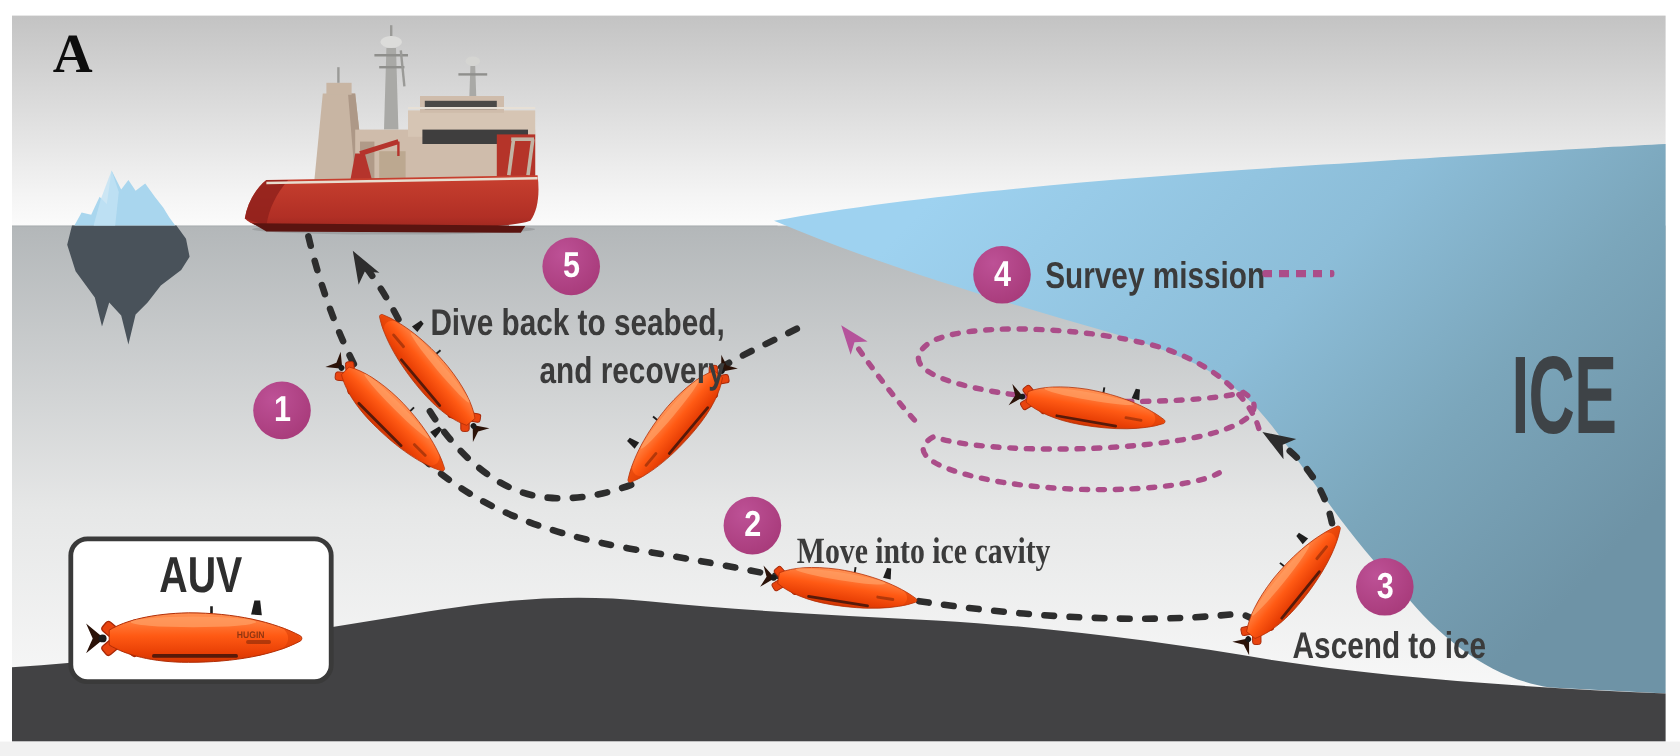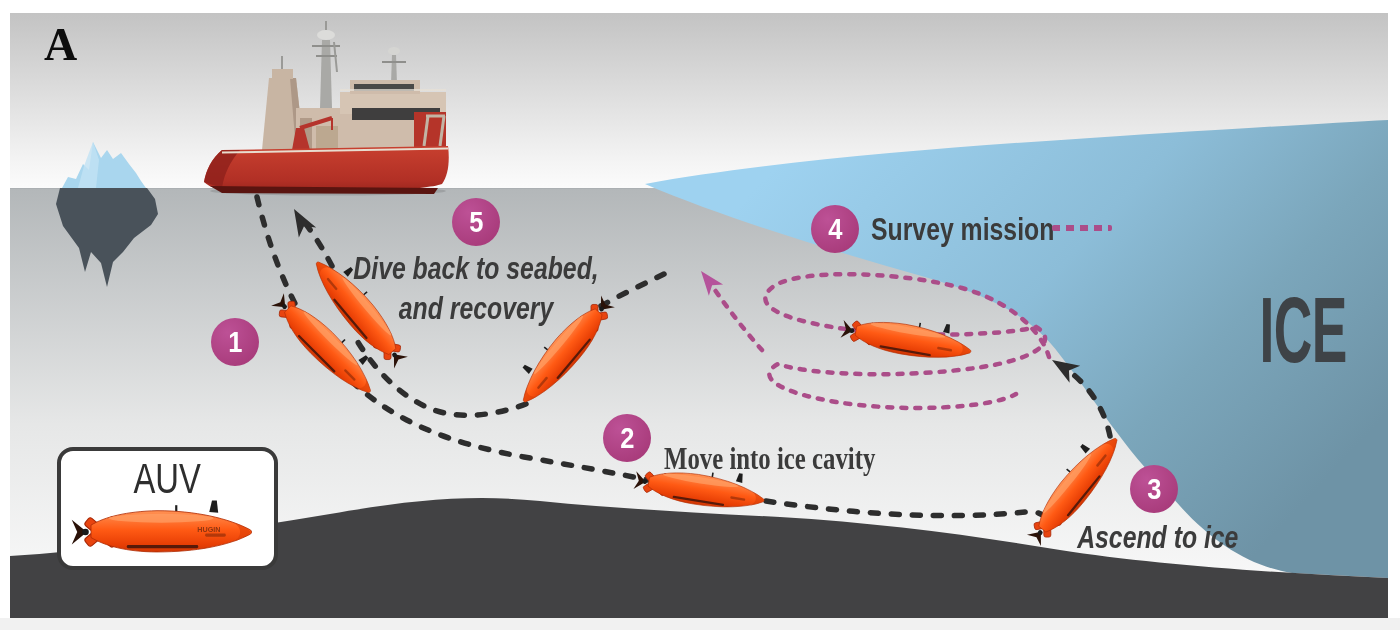--- a/index.html
+++ b/index.html
@@ -9,30 +9,30 @@
   .overlay{position:absolute;left:0;top:0;width:1400px;height:630px;pointer-events:none;}
   .panel-label{position:absolute;left:44px;top:18px;font-family:"Liberation Serif",serif;
          font-weight:bold;font-size:46px;color:#0d0d0d;}
   .badge{position:absolute;width:48px;height:48px;border-radius:50%;
          background:radial-gradient(circle at 35% 30%, #bd5196, #a93c7c 75%);
          color:#fff;display:flex;align-items:center;justify-content:center;
          font-weight:bold;font-size:30px;}
   .badge .n{display:inline-block;transform:scaleX(.85);}
   .slabel{position:absolute;font-weight:bold;font-size:31px;color:#3b3b3b;line-height:38px;white-space:nowrap;}
   .cnd{display:inline-block;transform:scaleX(.8);transform-origin:left center;white-space:nowrap;}
-  .ctr{text-align:center;font-style:italic;}
+  .ctr{text-align:right;}
   .ctr .cnd{transform-origin:center center;}
   .ice-word{position:absolute;left:1178px;top:278px;width:200px;text-align:right;
          font-weight:bold;font-size:92px;color:#3e4347;letter-spacing:-1px;}
   .ice-word .cnd{transform:scaleX(.58);transform-origin:center center;}
   .dash-sample{position:absolute;left:1052px;top:225px;width:60px;height:6px;border-radius:2px;
          background:repeating-linear-gradient(90deg,#ab4d89 0 8px,transparent 8px 14px);}
   .legend-box{position:absolute;left:57px;top:447px;width:221px;height:123px;background:#ffffff;
          border:4px solid #3a3a3a;border-radius:16px;box-sizing:border-box;}
-  .legend-title{width:100%;text-align:center;margin-top:4px;font-weight:normal;font-size:42px;color:#2e2e2e;}
+  .legend-title{width:100%;text-align:center;margin-top:4px;font-weight:bold;font-size:42px;color:#2e2e2e;}
   .legend-title .cnd{transform:scaleX(.78);transform-origin:center center;}
   .legend-auv{position:absolute;left:8px;top:48px;}
   .model-label{position:absolute;left:196px;top:525px;font-size:8px;font-weight:bold;color:#7c2f10;
          opacity:.85;transform:scaleX(.9);}
   .bottom-edge{position:absolute;left:0;top:618px;width:1400px;height:12px;background:#f1f1f1;}
 </style>
 </head>
 <body>
 
 <div class="stage">

